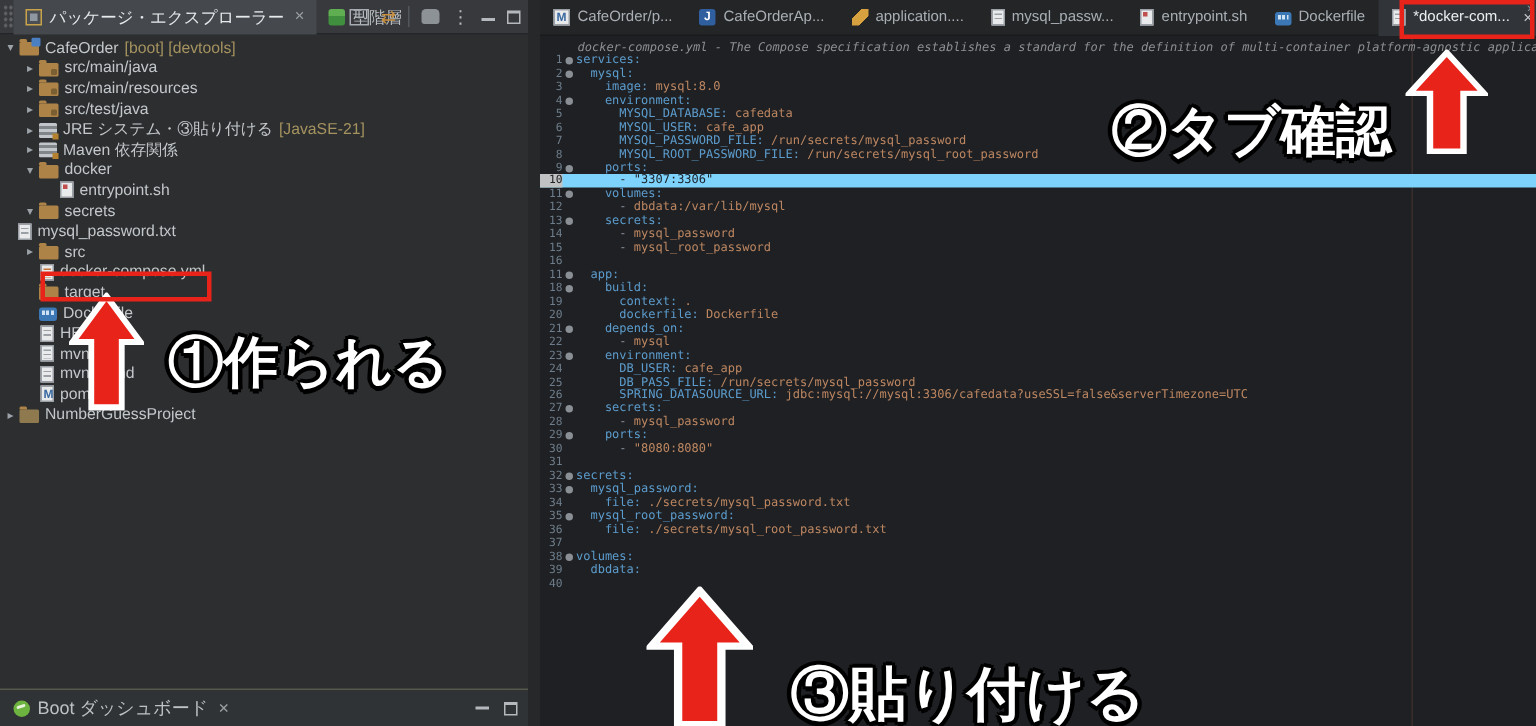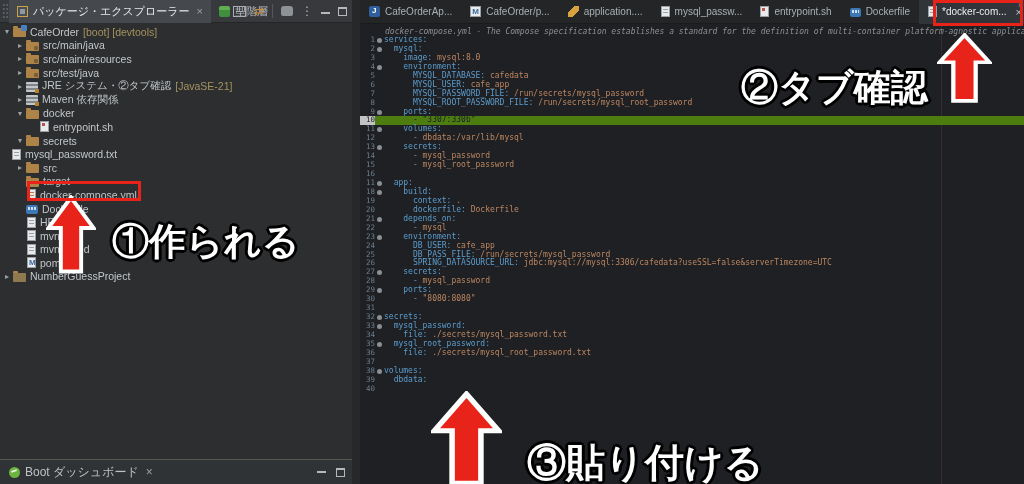--- a/index.html
+++ b/index.html
@@ -94,21 +94,21 @@
     font-family:"DejaVu Sans Mono", monospace; font-size:8px; color:#c6cad0; }
   .hoverline { position:absolute; left:25px; top:3px; right:0; color:#8d9093; font-style:italic; white-space:nowrap; overflow:hidden; font-size:8px; }
   .printmargin { position:absolute; left:581px; top:0; bottom:0; width:1px; background:#392c2c; }
   .code { position:absolute; top:12px; left:0; right:0; }
   .cl { display:flex; height:8.95px; line-height:8.95px; }
   .ln { width:15px; text-align:right; color:#6e7d8b; flex:none; font-size:7.5px; }
   .fold { width:9px; flex:none; position:relative; }
   .fold.on::before { content:""; position:absolute; left:2px; top:2px; width:5px; height:5px; border-radius:50%; background:#898f94; }
   .ct { white-space:pre; flex:1; }
   .tk-k { color:#5c9ccd; } .tk-v { color:#bd8661; } .tk-d { color:#8a93a0; }
-  .cl.sel { background:#4d7c0f; }
+  .cl.sel { background:#7dd3fc; }
   .cl.sel .ln { background:#c0c2c4; color:#222; }
   .cl.sel .ct span { color:#1b2029; }
 
   
   .ann-box { position:absolute; border:3px solid #e8231a; z-index:20; }
   #box1 { left:27px; top:181px; width:114px; height:20px; }
   #box2 { left:933px; top:0px; width:90px; height:26px; }
   .ann-arrow { position:absolute; z-index:19; }
   #arrow1 { left:46px; top:195px; width:50px; height:79px; }
   #arrow2 { left:937px; top:33px; width:55px; height:70px; }
@@ -164,21 +164,21 @@
           <span class="tlabel">src/main/resources</span>
         </div>
         <div class="trow" style="padding-left: 15px;">
           <span class="tw">▸</span>
           <span class="ticon i-source-folder"></span>
           <span class="tlabel">src/test/java</span>
         </div>
         <div class="trow" style="padding-left: 15px;">
           <span class="tw">▸</span>
           <span class="ticon i-library"></span>
-          <span class="tlabel">JRE システム・②タブ確認</span>
+          <span class="tlabel">JRE システム・③貼り付ける</span>
           <span class="tdeco"> [JavaSE-21]</span>
         </div>
         <div class="trow" style="padding-left: 15px;">
           <span class="tw">▸</span>
           <span class="ticon i-library"></span>
           <span class="tlabel">Maven 依存関係</span>
         </div>
         <div class="trow" style="padding-left: 15px;">
           <span class="tw">▾</span>
           <span class="ticon i-folder"></span>
@@ -199,27 +199,27 @@
           <span class="ticon i-text-file"></span>
           <span class="tlabel">mysql_password.txt</span>
         </div>
         <div class="trow" style="padding-left: 15px;">
           <span class="tw">▸</span>
           <span class="ticon i-folder"></span>
           <span class="tlabel">src</span>
         </div>
         <div class="trow" style="padding-left: 15px;">
           <span class="tw"></span>
+          <span class="ticon i-yaml-file"></span>
+          <span class="tlabel">docker-compose.yml</span>
+        </div>
+        <div class="trow" style="padding-left: 15px;">
+          <span class="tw"></span>
           <span class="ticon i-folder"></span>
           <span class="tlabel">target</span>
-        </div>
-        <div class="trow" style="padding-left: 15px;">
-          <span class="tw"></span>
-          <span class="ticon i-yaml-file"></span>
-          <span class="tlabel">docker-compose.yml</span>
         </div>
         <div class="trow" style="padding-left: 15px;">
           <span class="tw"></span>
           <span class="ticon i-docker-file"></span>
           <span class="tlabel">Dockerfile</span>
         </div>
         <div class="trow" style="padding-left: 15px;">
           <span class="tw"></span>
           <span class="ticon i-md-file"></span>
           <span class="tlabel">HELP.md</span>
@@ -257,26 +257,26 @@
       <span class="ic-min"></span>
       <span class="ic-max"></span>
     </div>
   </div>
 
   <div class="vdivider"></div>
 
   <div class="etabbar" id="etabbar">
     <span class="tab-overflow">»</span>
   <div class="etab">
+        <span class="eicon ei-maven"></span>
+        <span>CafeOrder/p...</span>
+      </div>
+      <div class="etab">
         <span class="eicon ei-java"></span>
         <span>CafeOrderAp...</span>
-      </div>
-      <div class="etab">
-        <span class="eicon ei-maven"></span>
-        <span>CafeOrder/p...</span>
       </div>
       <div class="etab">
         <span class="eicon ei-properties"></span>
         <span>application....</span>
       </div>
       <div class="etab">
         <span class="eicon ei-text"></span>
         <span>mysql_passw...</span>
       </div>
       <div class="etab">

